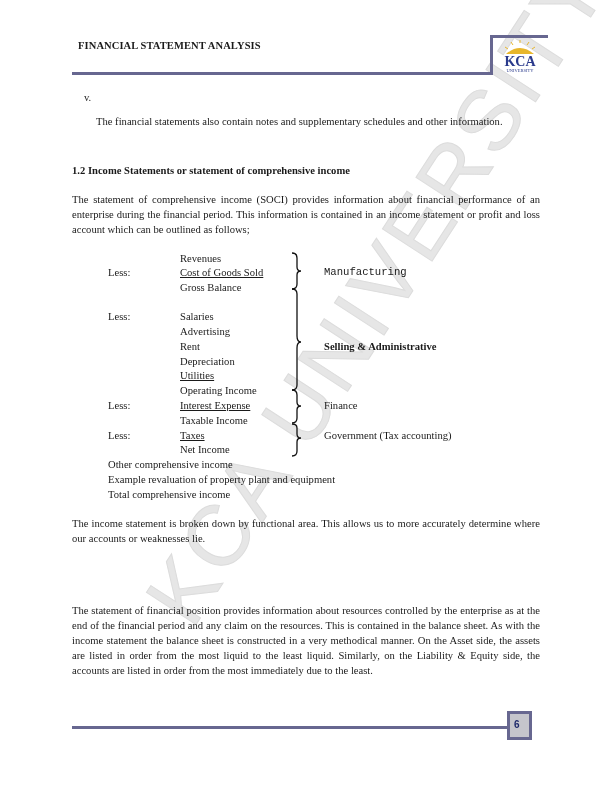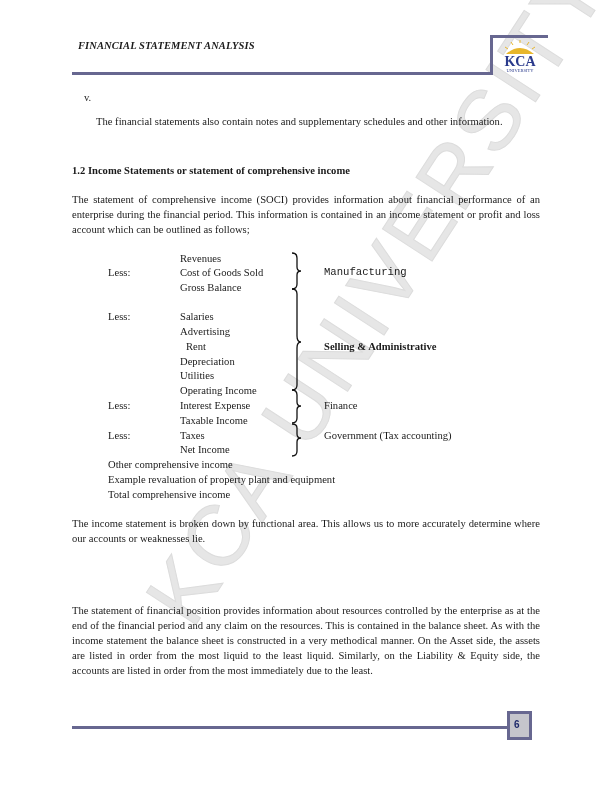--- a/index.html
+++ b/index.html
@@ -6,29 +6,29 @@
   body { width:612px; height:792px; position:relative; overflow:hidden;
          font-family:"Liberation Serif", "DejaVu Serif", serif; color:#1a1a1a; }
   .abs { position:absolute; }
   .watermark { position:absolute; left:40px; top:330px; width:560px; text-align:center;
                font-family:"Liberation Sans", sans-serif; font-size:86px; font-weight:400;
                color:#e3e3e3; transform:rotate(-57deg); transform-origin:center center;
                letter-spacing:4px; white-space:nowrap; z-index:0; -webkit-text-stroke:1px #dcdcdc;
                color:transparent; }
   .watermark span { color:#e6e6e6; }
   .content { position:absolute; left:0; top:0; width:612px; height:792px; z-index:1; }
-  .header-title { left:78px; top:40px; font-size:10.5px; font-weight:bold; letter-spacing:0.1px;font-style:italic; }
+  .header-title { left:78px; top:40px; font-size:10.5px; font-weight:bold; letter-spacing:0.1px; }
   .hline { background:#676790; height:3px; }
   .logo-frame { left:490px; top:35px; width:58px; height:40px; border-top:3px solid #676790;
                 border-left:3px solid #676790; box-sizing:border-box; }
   .logo { left:498px; top:40px; width:44px; height:34px; }
   .p { font-size:10.6px; line-height:15px; text-align:justify; }
   .h { font-size:10.6px; font-weight:bold; }
   .row { font-size:10.6px; line-height:15px; white-space:nowrap; }
-  .u { }
+  .u { text-decoration:underline; }
   .pagebox { left:507px; top:711px; width:25px; height:29px; background:#c5c5cc;
              border:3px solid #676790; box-sizing:border-box;
              font-family:"Liberation Sans", sans-serif; font-size:10px; font-weight:bold;
              color:#1f2a6b; padding:5px 0 0 4px; }
 </style>
 </head>
 <body>
 
 <div class="watermark"><span>KCA UNIVERSITY</span></div>
 
@@ -61,21 +61,21 @@
 
     <div class="abs row" style="left:108px; top:265px;">Less:</div>
     <div class="abs row u" style="left:180px; top:265px;">Cost of Goods Sold</div>
 
     <div class="abs row" style="left:180px; top:280px;">Gross Balance</div>
 
     <div class="abs row" style="left:108px; top:309px;">Less:</div>
     <div class="abs row" style="left:180px; top:309px;text-align:center;">Salaries</div>
 
     <div class="abs row" style="left:180px; top:324px;">Advertising</div>
-    <div class="abs row" style="left:186px; top:339px;">Rent</div>
+    <div class="abs row" style="left:180px; top:339px;">Rent</div>
     <div class="abs row" style="left:180px; top:354px;">Depreciation</div>
     <div class="abs row u" style="left:180px; top:368px;">Utilities</div>
     <div class="abs row" style="left:180px; top:383px;">Operating Income</div>
 
     <div class="abs row" style="left:108px; top:398px;">Less:</div>
     <div class="abs row u" style="left:180px; top:398px;">Interest Expense</div>
 
     <div class="abs row" style="left:180px; top:413px;">Taxable Income</div>
 
     <div class="abs row" style="left:108px; top:428px;">Less:</div>

